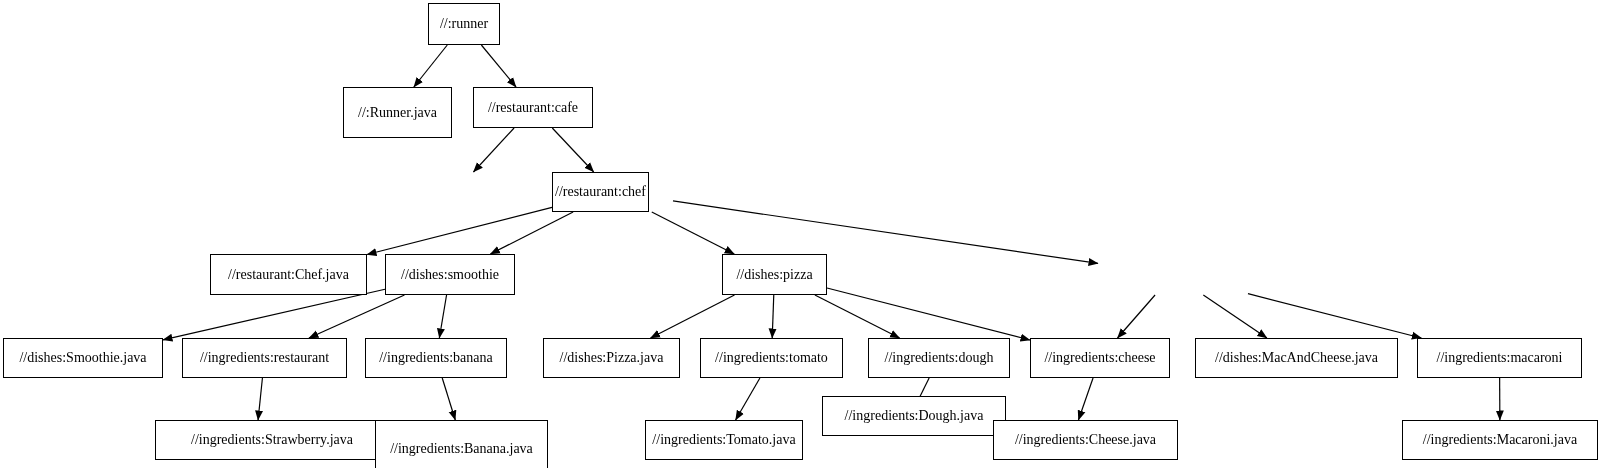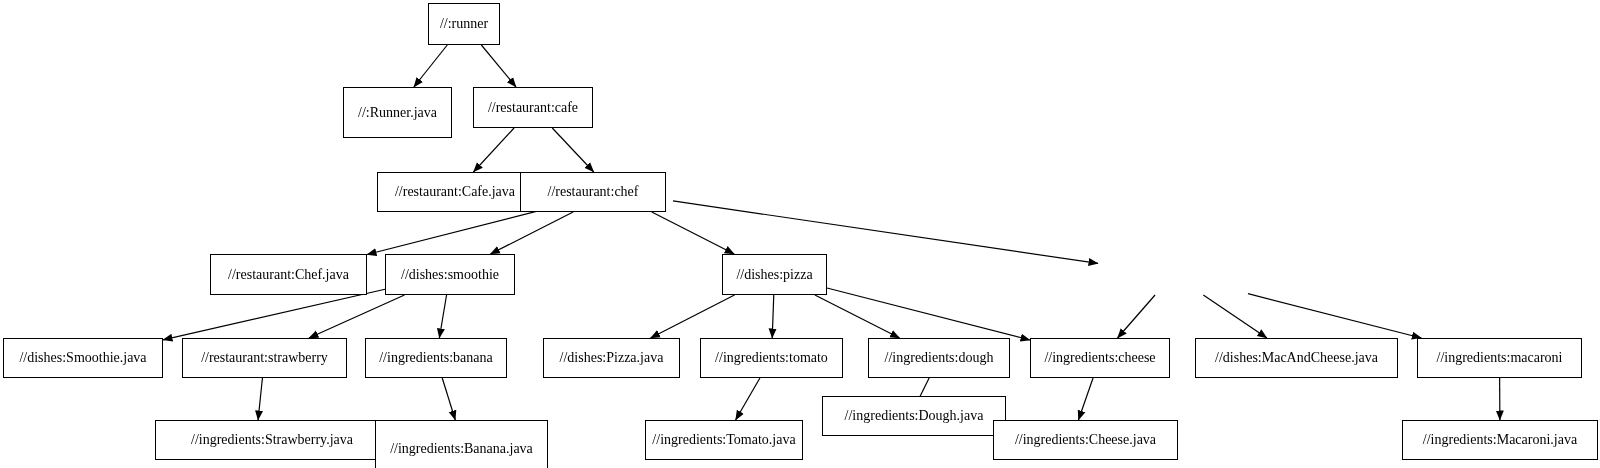--- a/index.html
+++ b/index.html
@@ -75,40 +75,37 @@
 
   <div class="node" style="left:428px; top:3px;   width:72px;  height:42px">
       <span>//:runner</span>
     </div>
   <div class="node" style="left:343px; top:87px;  width:109px; height:51px">
       <span>//:Runner.java</span>
     </div>
   <div class="node" style="left:473px; top:87px;  width:120px; height:41px">
       <span>//restaurant:cafe</span>
     </div>
-  <div class="node" style="left:377px; top:172px; width:156px; height:40px">
-      <span>//restaurant:Cafe.java</span>
-    </div>
-  <div class="node" style="left:520px; top:172px; width:146px; height:40px">
+  <div class="node" style="left:552px; top:172px; width:97px; height:40px">
       <span>//restaurant:chef</span>
     </div>
   <div class="node" style="left:210px; top:254px; width:157px; height:41px">
       <span>//restaurant:Chef.java</span>
     </div>
   <div class="node" style="left:385px; top:254px; width:130px; height:41px">
       <span>//dishes:smoothie</span>
     </div>
   <div class="node" style="left:722px; top:254px; width:105px; height:41px">
       <span>//dishes:pizza</span>
     </div>
   <div class="node" style="left:3px;   top:338px; width:160px; height:40px">
       <span>//dishes:Smoothie.java</span>
     </div>
   <div class="node" style="left:182px; top:338px; width:165px; height:40px">
-      <span>//restaurant:strawberry</span>
+      <span>//ingredients:restaurant</span>
     </div>
   <div class="node" style="left:365px; top:338px; width:142px; height:40px">
       <span>//ingredients:banana</span>
     </div>
   <div class="node" style="left:543px; top:338px; width:137px; height:40px">
       <span>//dishes:Pizza.java</span>
     </div>
   <div class="node" style="left:700px; top:338px; width:143px; height:40px">
       <span>//ingredients:tomato</span>
     </div>

